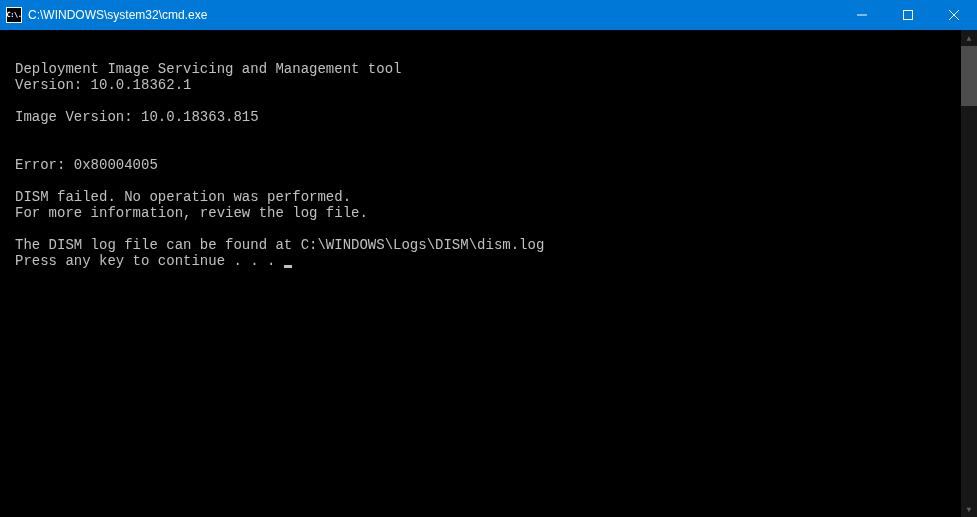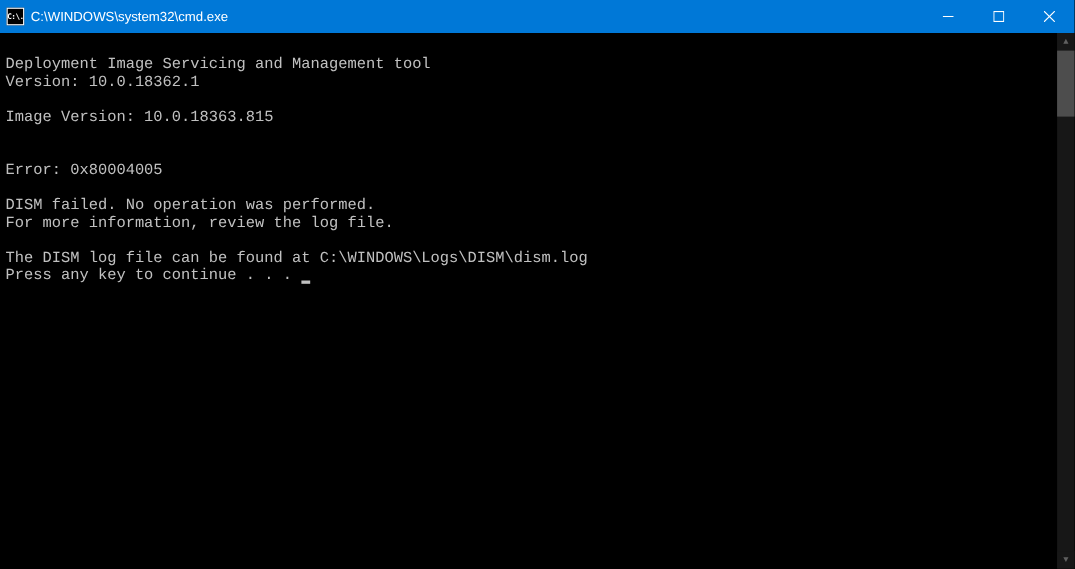--- a/index.html
+++ b/index.html
@@ -64,21 +64,21 @@
     }
     .terminal-area {
       position: relative;
       width: 100%;
       height: calc(100% - 30px);
       background: #000;
       display: flex;
     }
     .terminal-content {
       flex: 1;
-      padding: 5px;
+      padding: 15px;
       color: #c0c0c0;
       font-size: 14px;
       line-height: 16px;
       white-space: pre;
       font-family: Consolas, 'Courier New', monospace;
     }
     .terminal-line {
       min-height: 16px;
     }
     .scrollbar {

